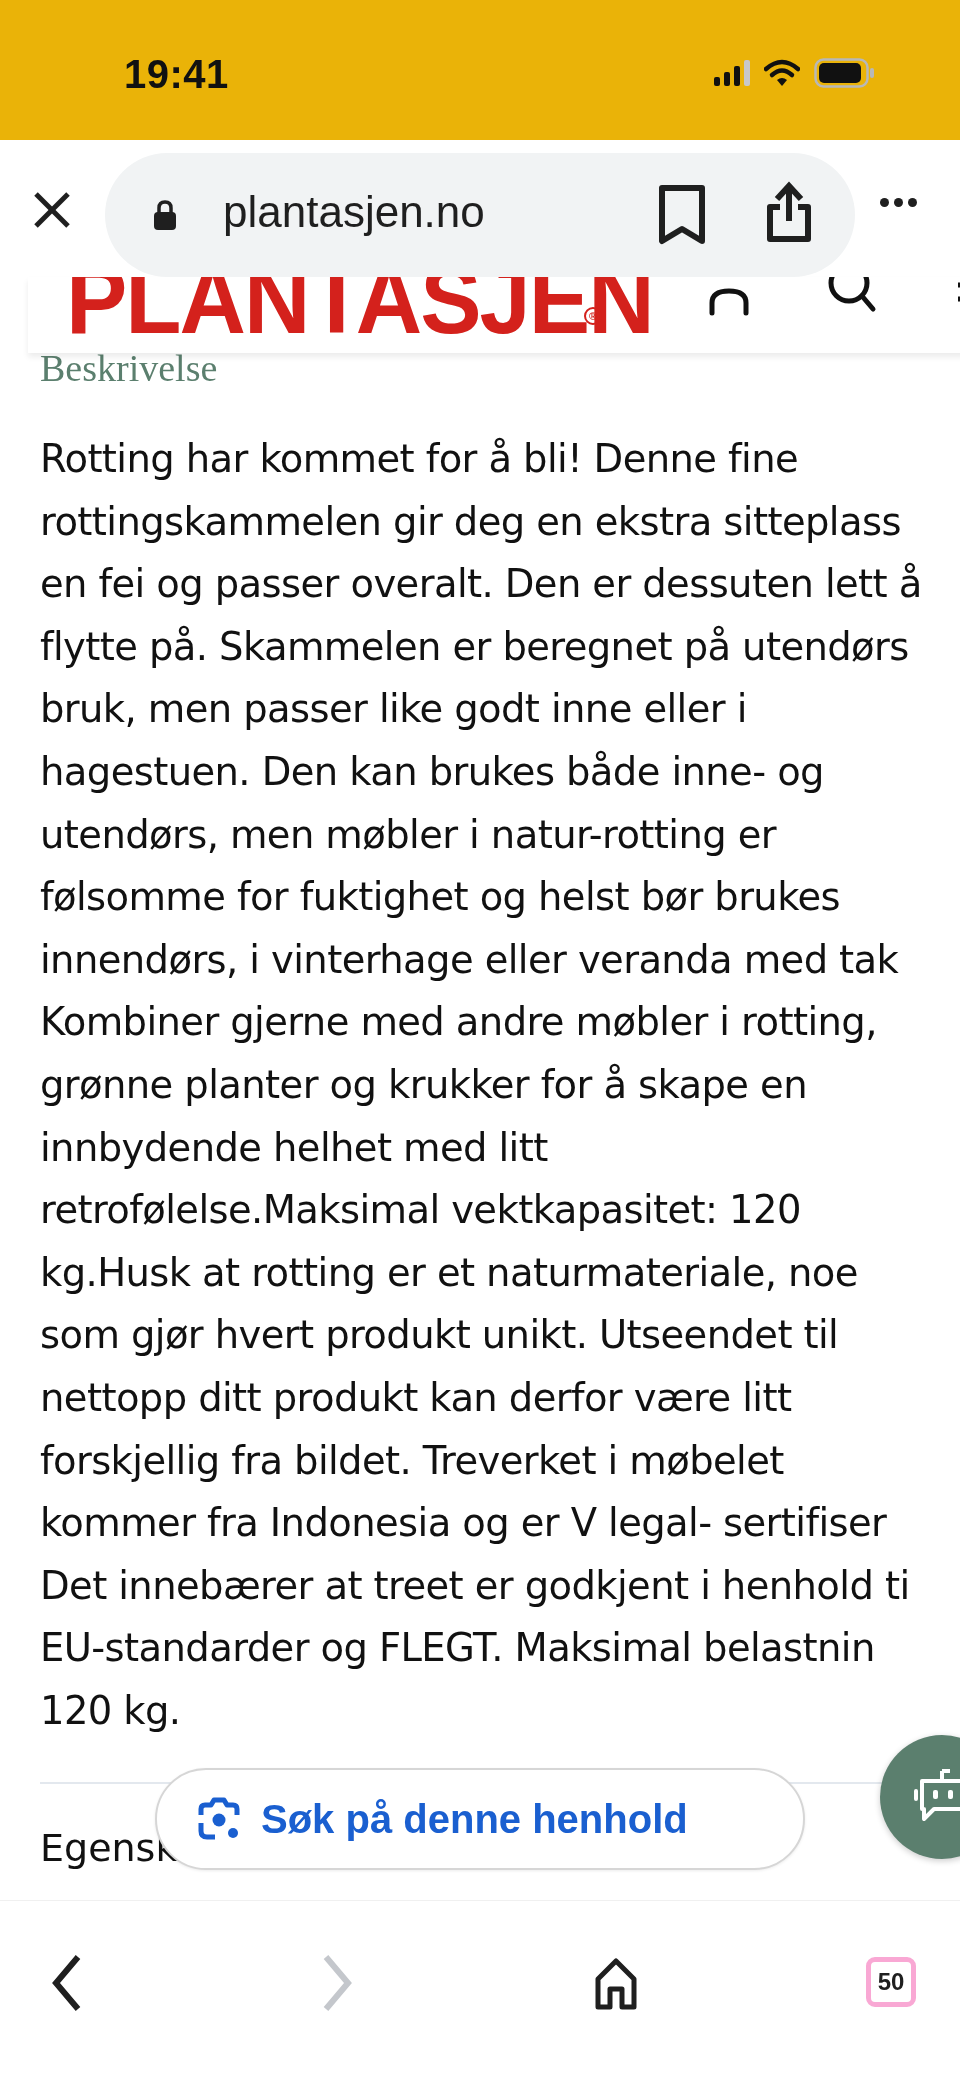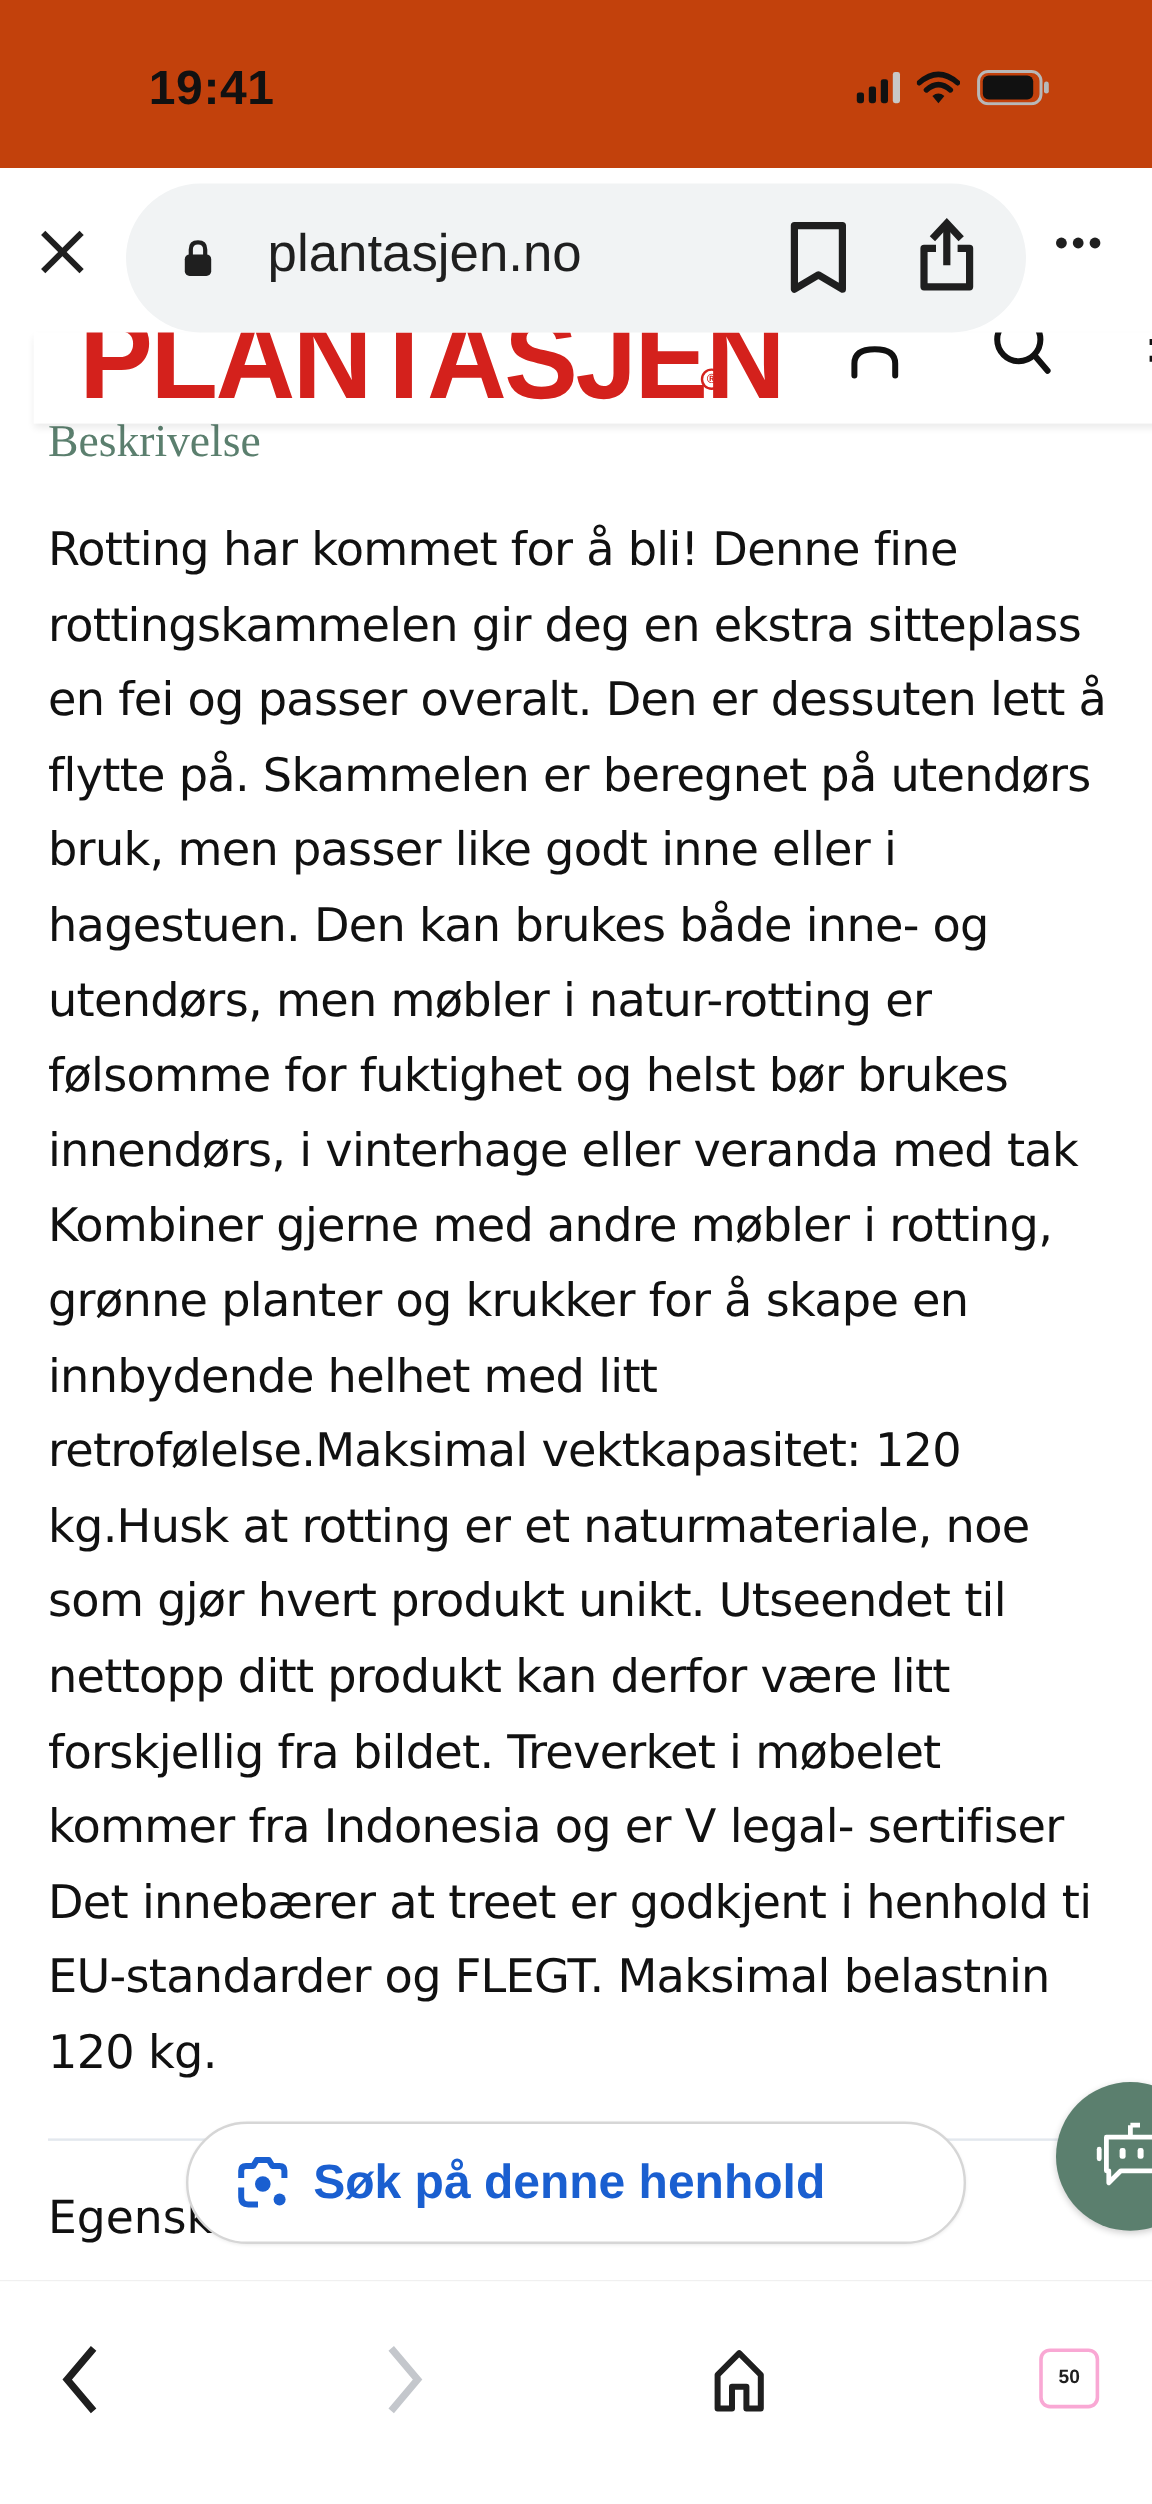--- a/index.html
+++ b/index.html
@@ -1,20 +1,20 @@
 <!DOCTYPE html>
 <html><head>
 <meta charset="utf-8">
 <style>
   * { box-sizing: border-box; margin: 0; padding: 0; }
   html, body { width: 960px; height: 2087px; overflow: hidden; background: #ffffff; }
   body { position: relative; font-family: "Liberation Sans", sans-serif; color: #111; }
 
   
-  .status-bar { position: absolute; left: 0; top: 0; width: 960px; height: 140px; background: #c2410c; }
+  .status-bar { position: absolute; left: 0; top: 0; width: 960px; height: 140px; background: #eab308; }
   .status-time { position: absolute; left: 124px; top: 52px; font-size: 40px; font-weight: bold; letter-spacing: 0.5px; font-family: "Liberation Sans", sans-serif; }
   .status-icons { position: absolute; right: 84px; top: 58px; display: flex; align-items: center; gap: 14px; }
   .signal { display: flex; align-items: flex-end; gap: 4px; height: 26px; }
   .signal span { display: block; width: 6px; background: #111; border-radius: 2px; }
   .signal span.dim { background: #c8c8c8; }
 
   
   .browser-bar { position: absolute; left: 0; top: 140px; width: 856px; height: 140px; }
   .close-btn { position: absolute; left: 28px; top: 46px; width: 48px; height: 48px; display: flex; align-items: center; justify-content: center; }
   .url-pill { position: absolute; left: 105px; top: 13px; width: 750px; height: 124px; border-radius: 62px; background: #f1f3f4; }
@@ -174,16 +174,16 @@
 <div class="bottom-nav">
   <svg class="nav-btn" style="left:46px;" width="40" height="64" viewBox="0 0 40 64">
     <path d="M32 6 L10 32 L32 58" stroke="#1f1f1f" stroke-width="6" fill="none"></path>
   </svg>
   <svg class="nav-btn" style="left:318px;" width="40" height="64" viewBox="0 0 40 64">
     <path d="M8 6 L30 32 L8 58" stroke="#c4c7cc" stroke-width="6" fill="none"></path>
   </svg>
   <svg class="nav-btn" style="left:592px; top:56px;" width="48" height="56" viewBox="0 0 48 56">
     <path d="M6 50 V22 L24 4 L42 22 V50 H30 V32 H18 V50 Z" stroke="#1f1f1f" stroke-width="5" fill="none" stroke-linejoin="round"></path>
   </svg>
-  <div class="nav-btn" style="left:866px; top:56px; width:50px; height:50px; border:3px solid #f9a8d4; border-radius:9px; display:flex; align-items:center; justify-content:center; font-size:16px; font-weight:bold; color:#1f1f1f; font-family:'Liberation Sans', sans-serif;">
+  <div class="nav-btn" style="left:866px; top:56px; width:50px; height:50px; border:5px solid #f9a8d4; border-radius:9px; display:flex; align-items:center; justify-content:center; font-size:24px; font-weight:bold; color:#1f1f1f; font-family:'Liberation Sans', sans-serif;">
     <span>50</span>
   </div>
 </div>
 
 </body></html>

